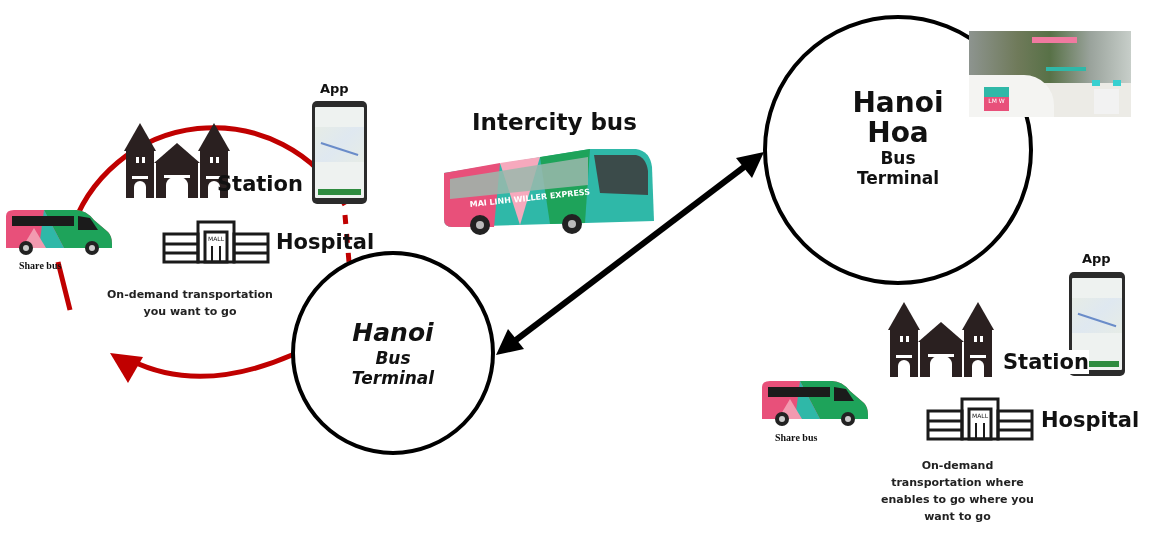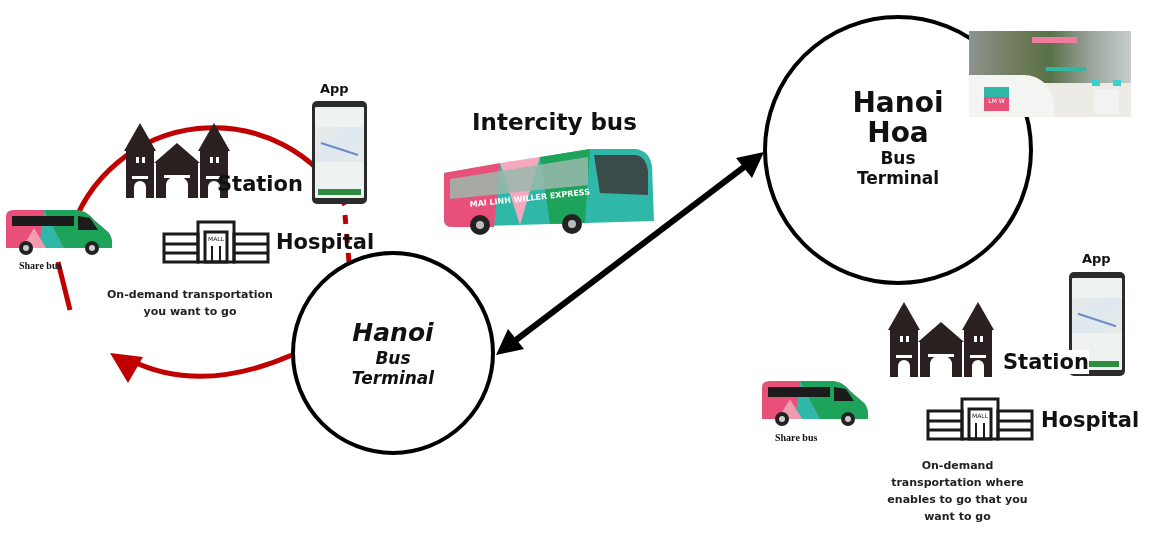--- a/index.html
+++ b/index.html
@@ -226,15 +226,15 @@
   <circle cx="22" cy="42" r="7" fill="#222"></circle>
     <circle cx="22" cy="42" r="3" fill="#ccc"></circle>
   <circle cx="88" cy="42" r="7" fill="#222"></circle>
     <circle cx="88" cy="42" r="3" fill="#ccc"></circle>
 </svg>
 <div class="lbl tiny" style="left:775px;top:432px;font-weight:bold;">Share bus</div>
 
 <div class="lbl desc" style="left:850px;top:457px;width:215px;">
   <div>On-demand</div>
   <div>transportation  where</div>
-  <div>enables to go that you</div>
+  <div>enables to go where you</div>
   <div>want to go</div>
 </div>
 
 </body></html>

